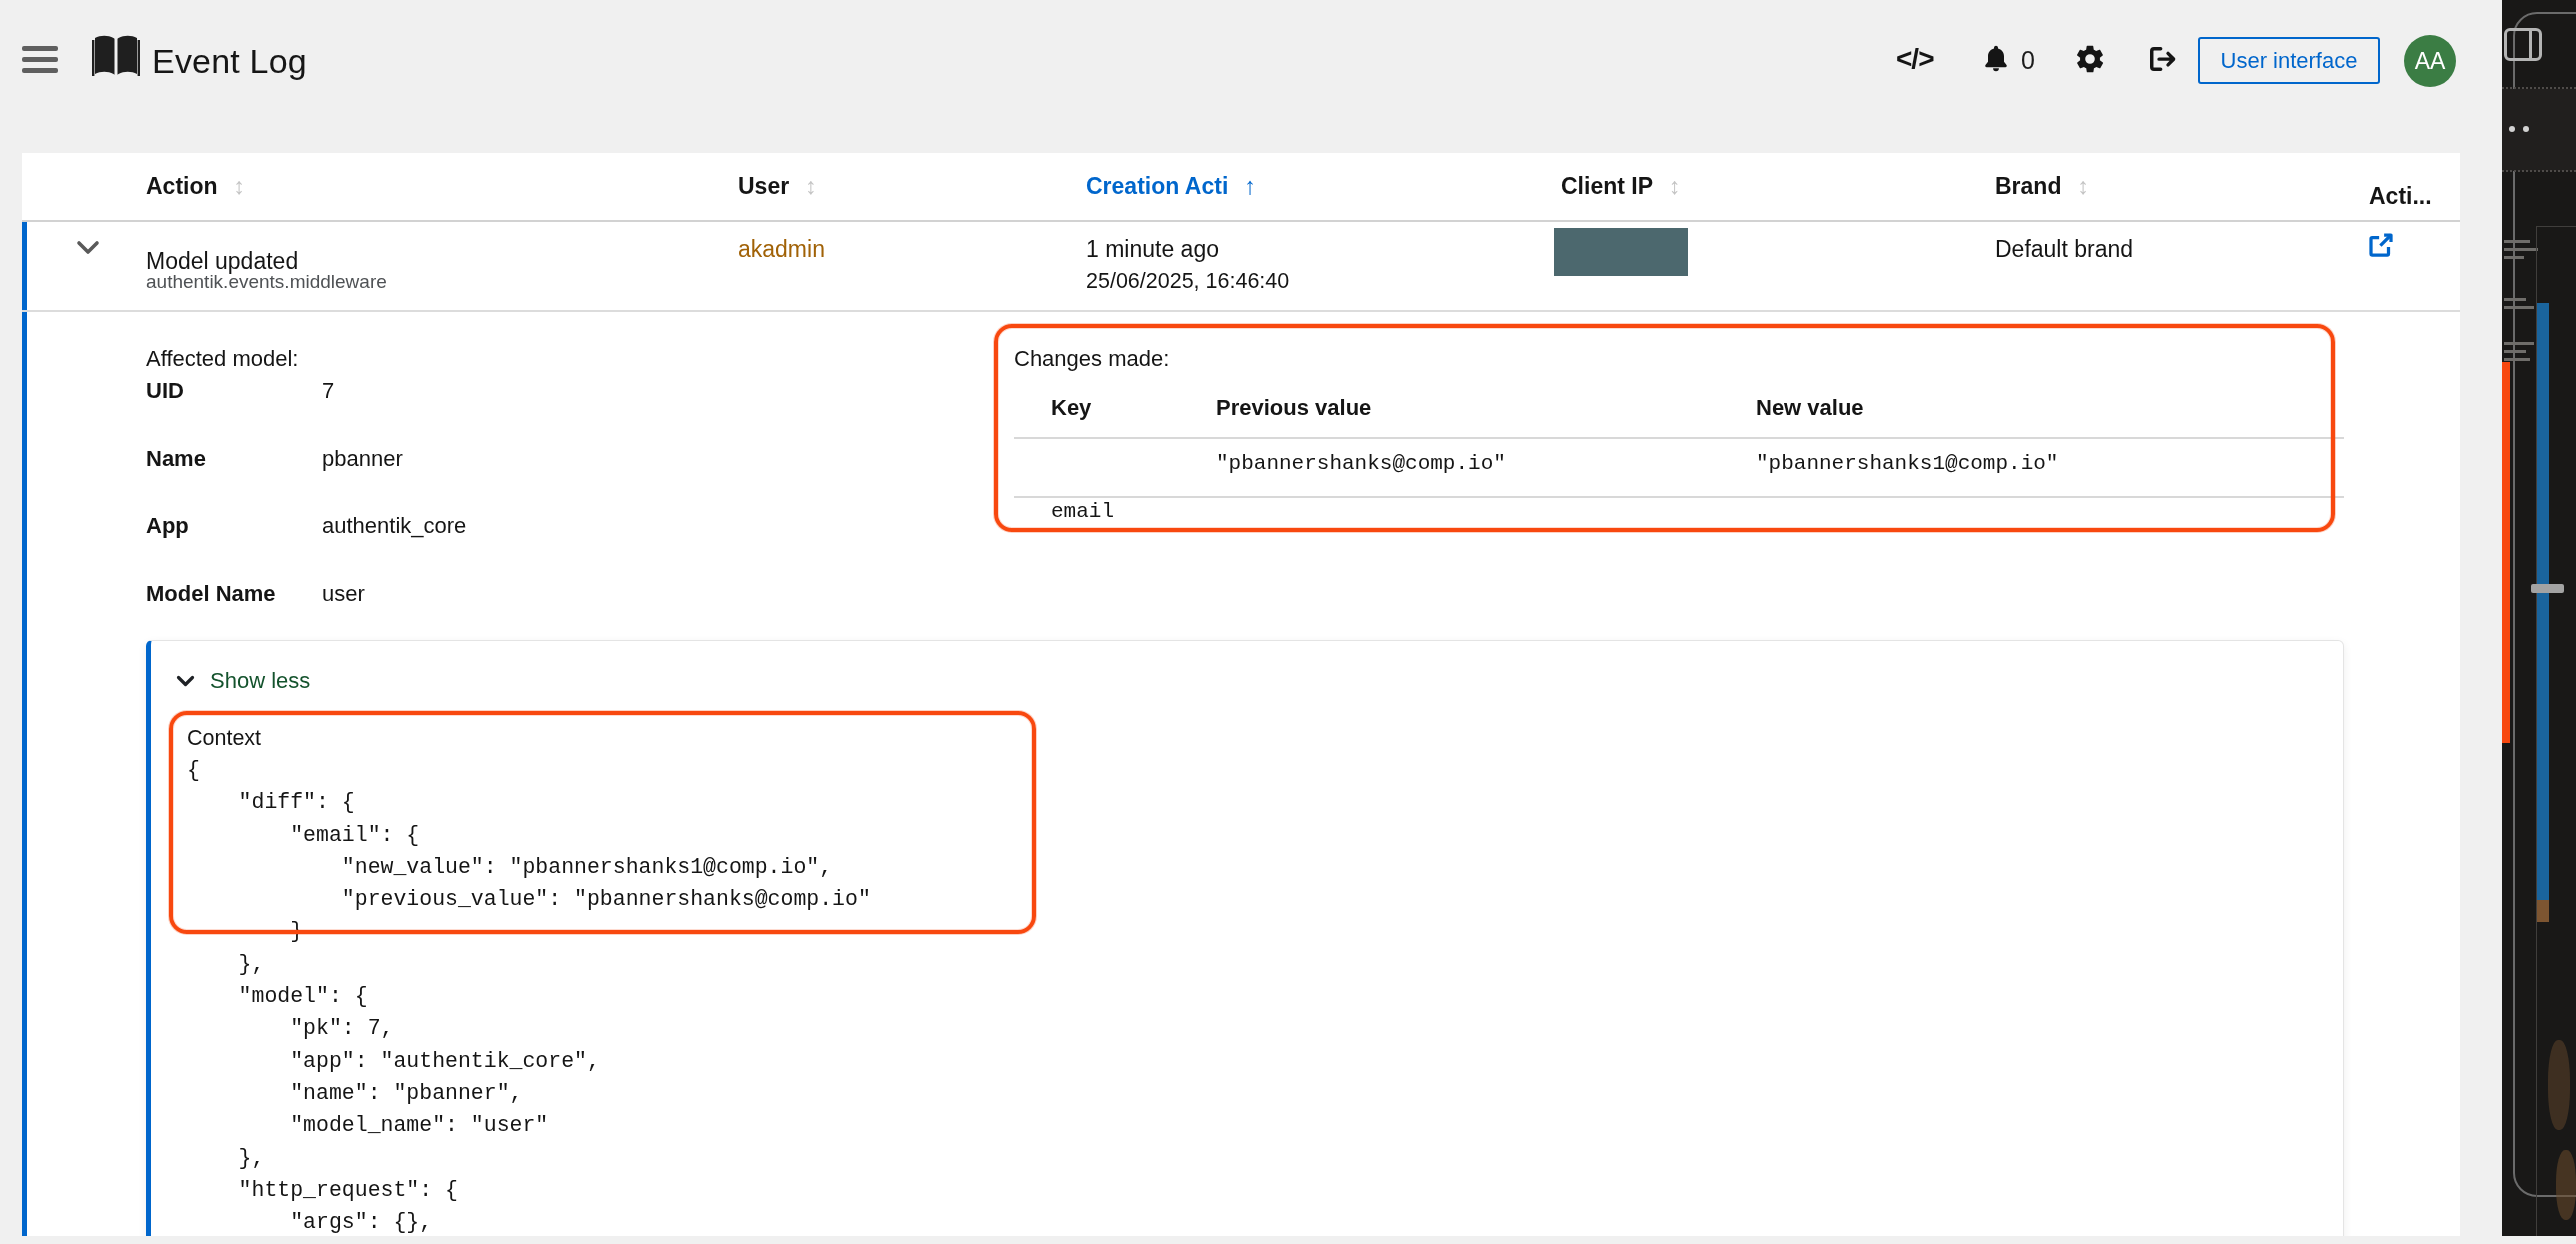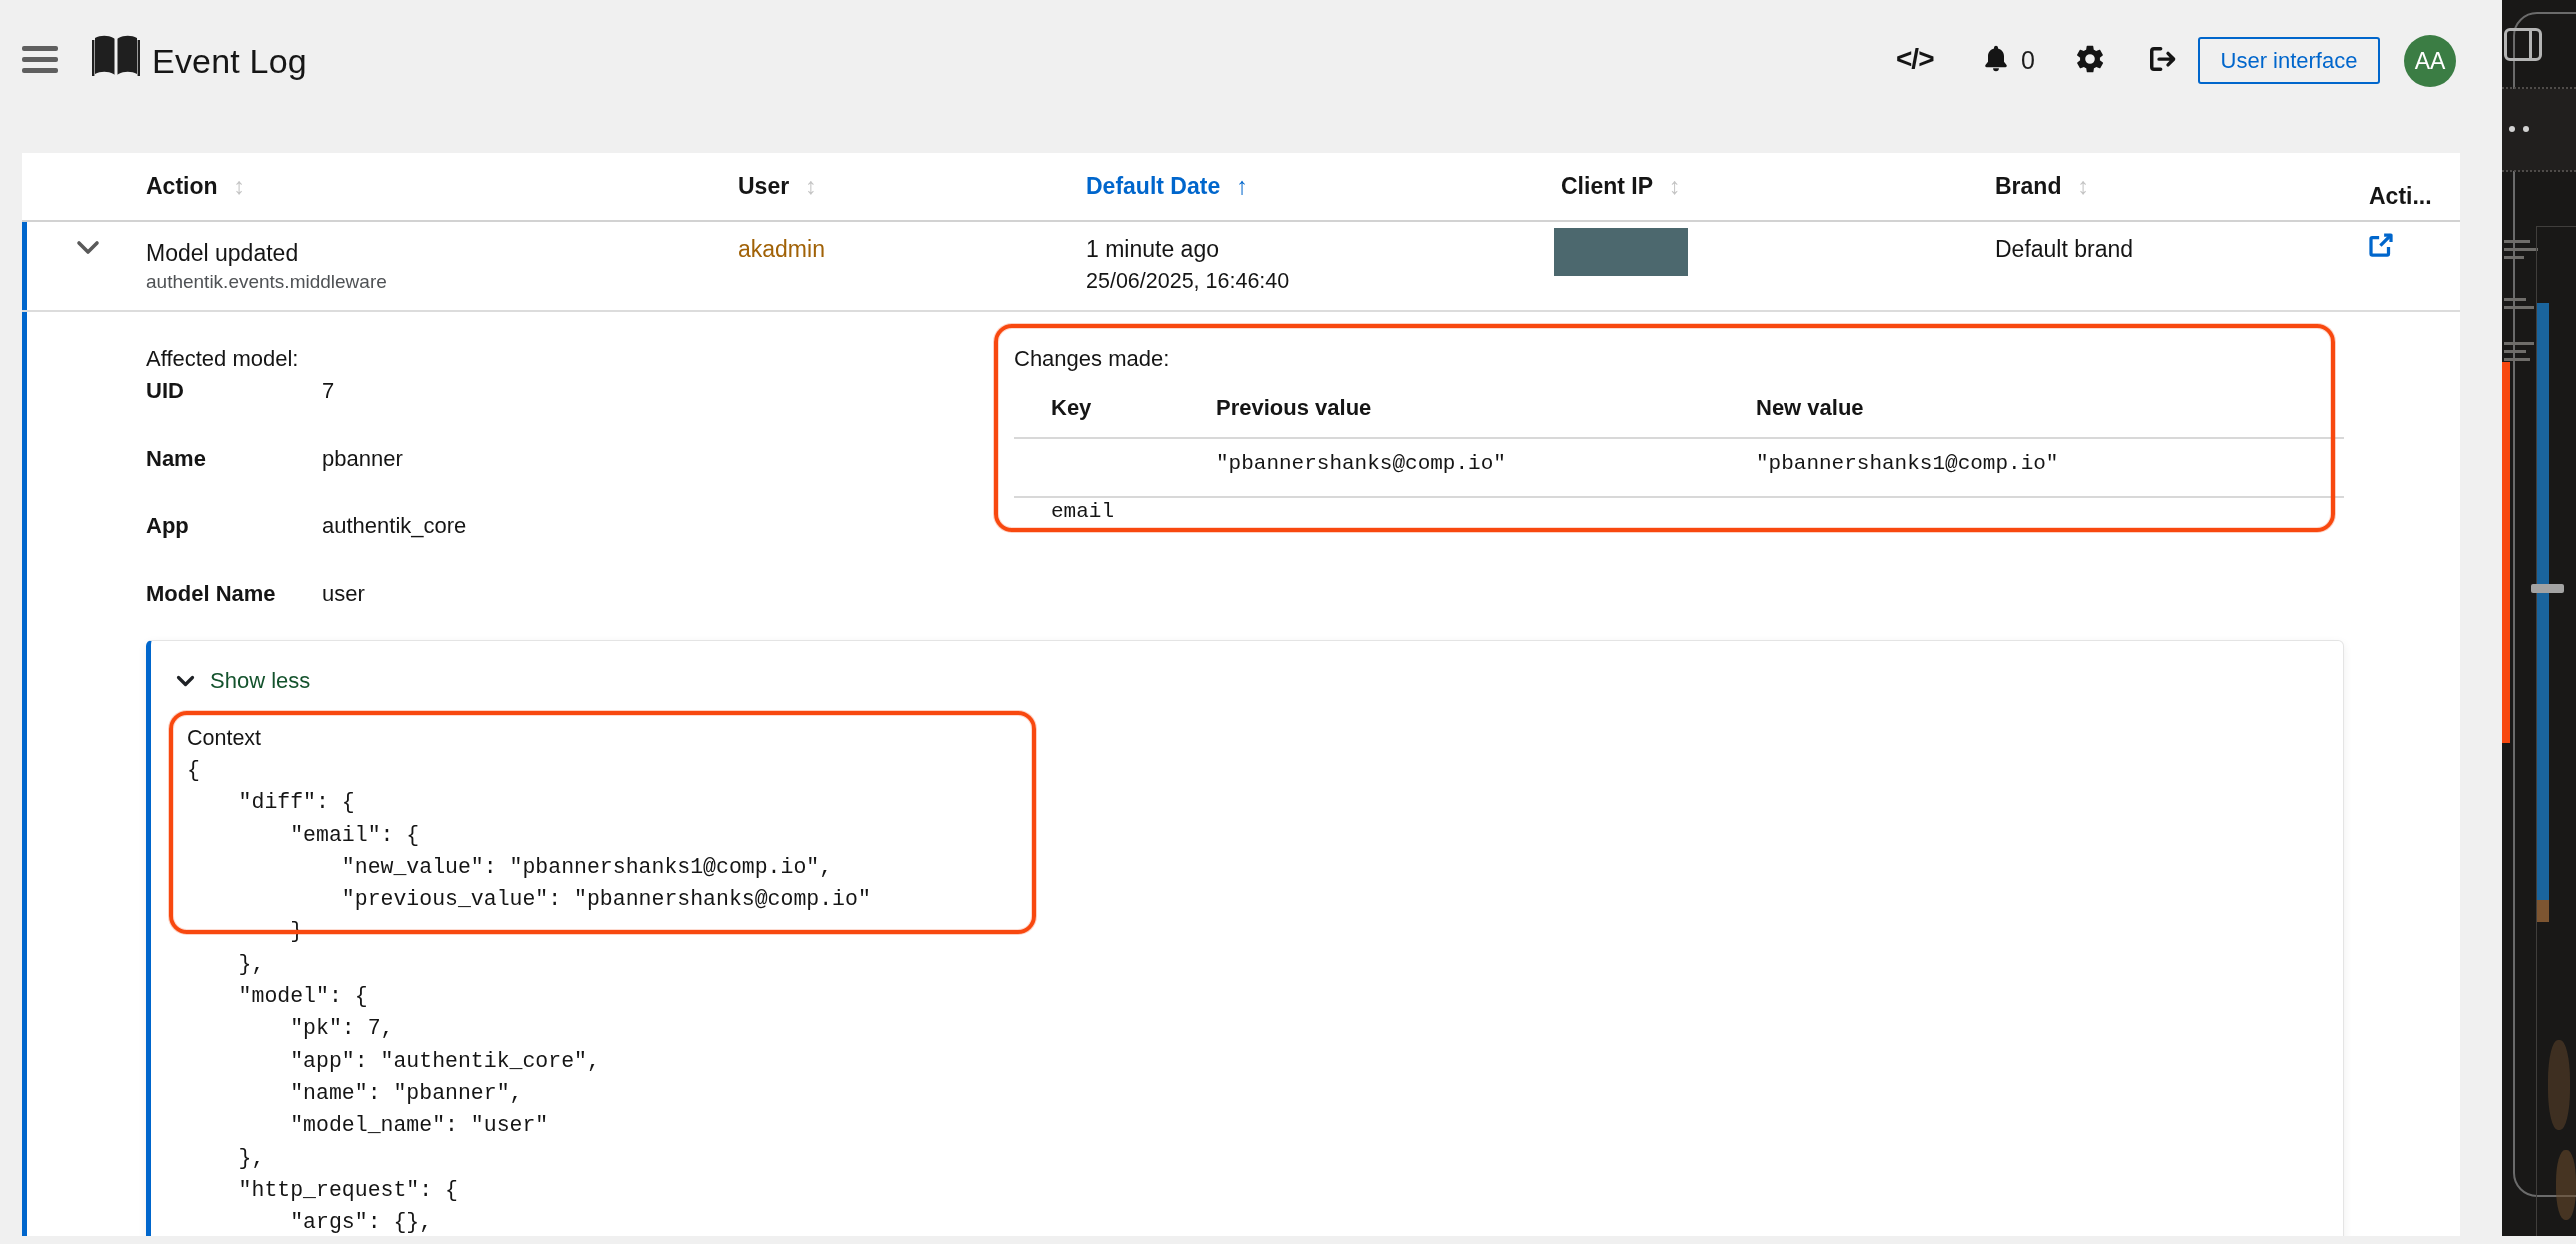--- a/index.html
+++ b/index.html
@@ -122,21 +122,21 @@
 
   <div class="abs th" style="left:146px; top:168px;">
     <span>Action</span>
     <span class="sort-glyph">↕</span>
   </div>
   <div class="abs th" style="left:738px; top:168px;">
     <span>User</span>
     <span class="sort-glyph">↕</span>
   </div>
   <div class="abs th th-sorted" style="left:1086px; top:168px;">
-    <span>Default Date</span>
+    <span>Creation Acti</span>
     <span class="sorted-arrow">↑</span>
   </div>
   <div class="abs th" style="left:1561px; top:168px;">
     <span>Client IP</span>
     <span class="sort-glyph">↕</span>
   </div>
   <div class="abs th" style="left:1995px; top:168px;">
     <span>Brand</span>
     <span class="sort-glyph">↕</span>
   </div>
@@ -145,21 +145,21 @@
   </div>
 
   <div class="abs hline" style="left:22px; top:220px; width:2438px;"></div>
   <div class="abs blue-row-border"></div>
 
   <div class="abs icon-btn" style="left:76px; top:240px;">
     <svg width="24" height="15" viewBox="0 0 24 15">
       <polyline points="3,3 12,12 21,3" fill="none" stroke="#5a5a5a" stroke-width="3.6" stroke-linecap="round" stroke-linejoin="round"></polyline>
     </svg>
   </div>
-  <div class="abs cell-main" style="left:146px; top:240px;">Model updated</div>
+  <div class="abs cell-main" style="left:146px; top:248px;">Model updated</div>
   <div class="abs cell-sub" style="left:146px; top:271px;">authentik.events.middleware</div>
   <div class="abs cell-main link-blue" style="left:738px; top:236px;">akadmin</div>
   <div class="abs cell-main" style="left:1086px; top:236px;">1 minute ago</div>
   <div class="abs" style="left:1086px; top:269px; font-size:21.5px;">25/06/2025, 16:46:40</div>
   <div class="abs redacted-box"></div>
   <div class="abs cell-main" style="left:1995px; top:236px;">Default brand</div>
   <div class="abs icon-btn" style="left:2366px; top:230px;">
     <svg width="30" height="30" viewBox="0 0 24 24">
       <path fill="none" stroke="#0066cc" stroke-width="2.6" stroke-linejoin="round" d="M18 13.5V19a1 1 0 0 1-1 1H5a1 1 0 0 1-1-1V7a1 1 0 0 1 1-1h5.5"></path>
       <path fill="none" stroke="#0066cc" stroke-width="2.6" stroke-linejoin="round" d="M14.5 4H20v5.5"></path>

